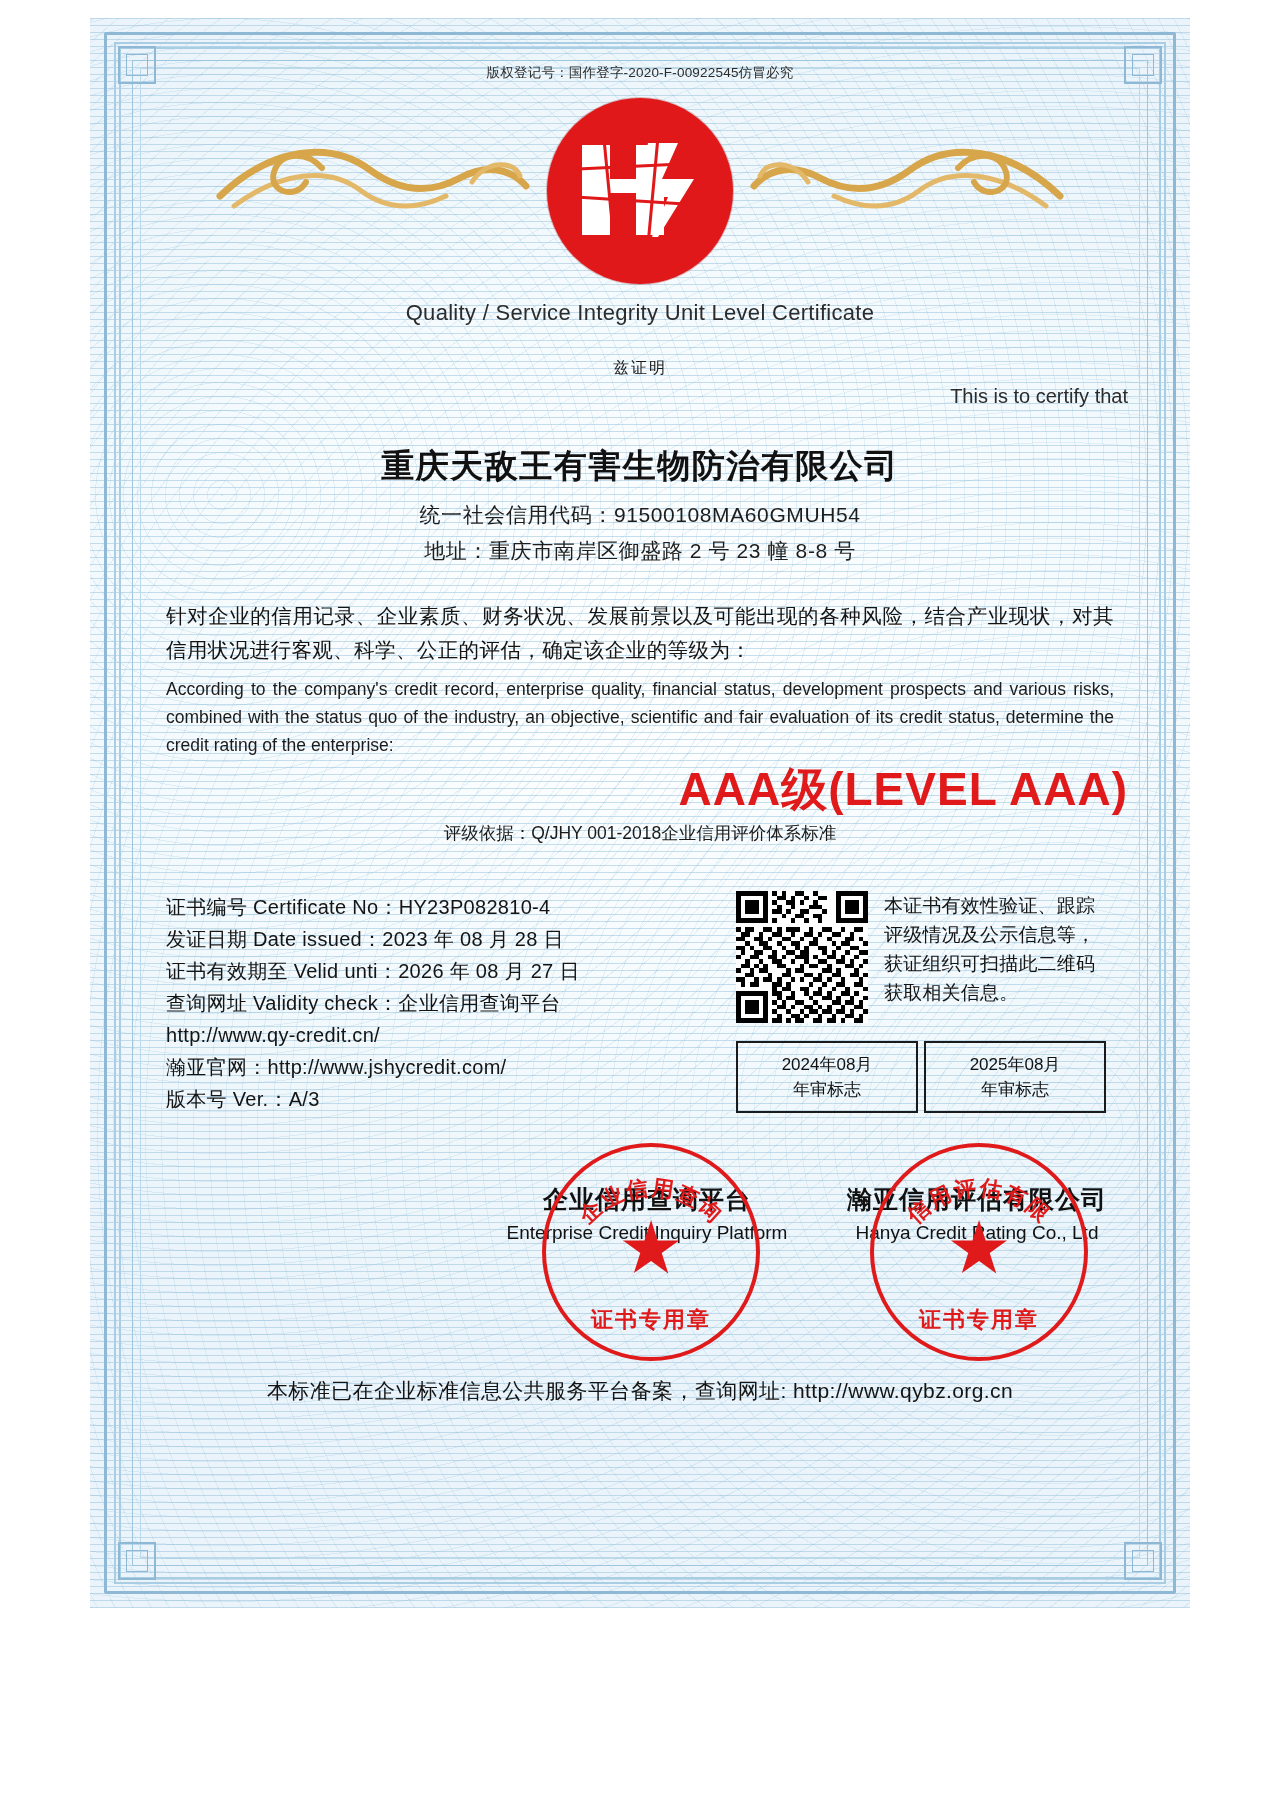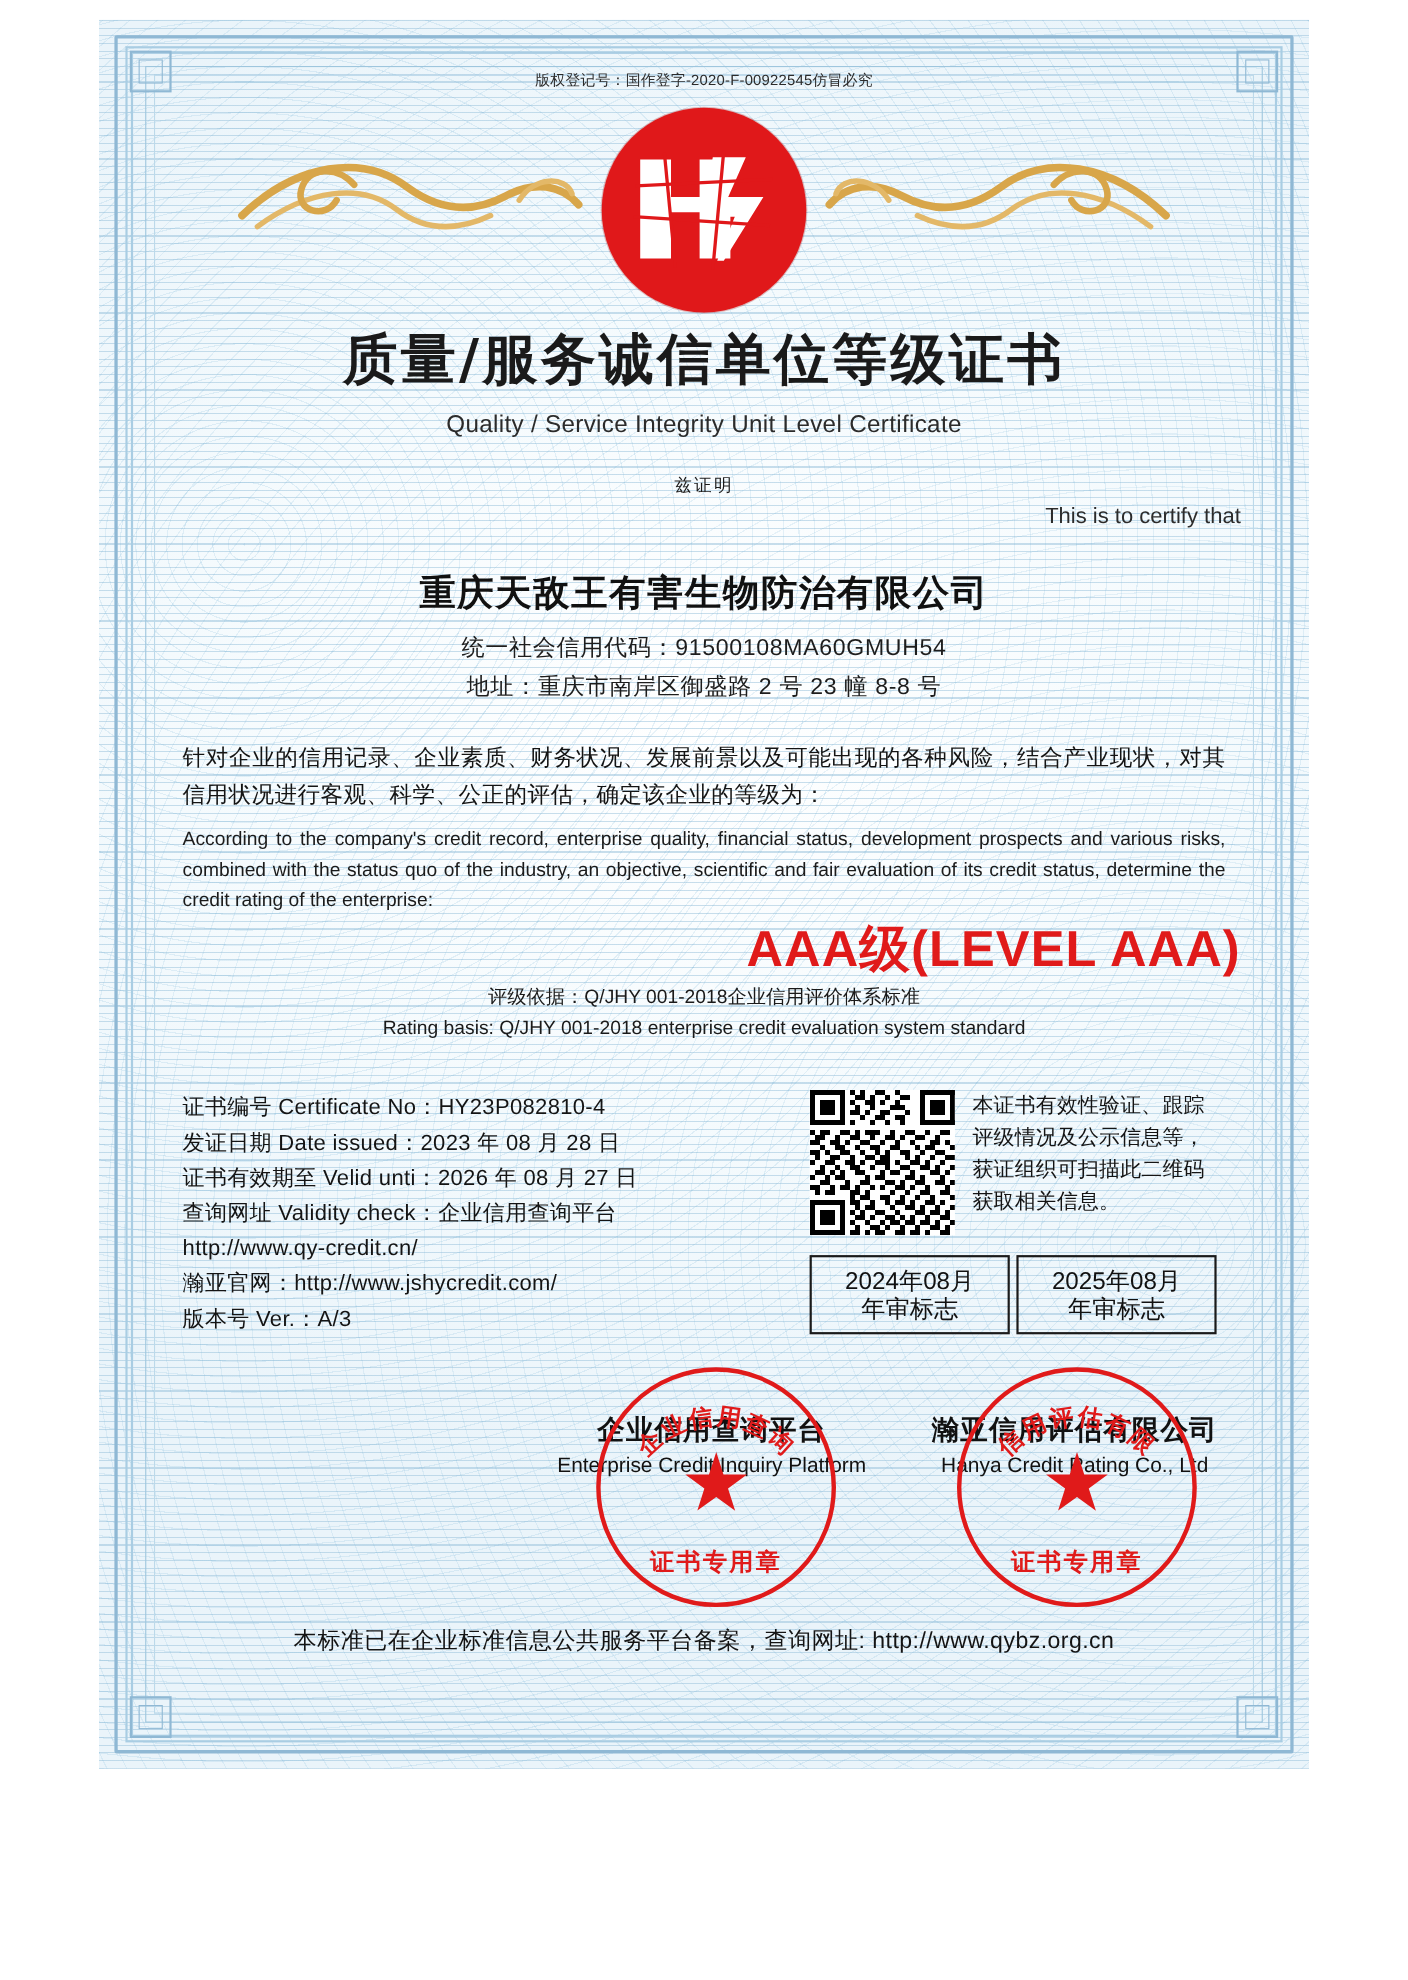--- a/index.html
+++ b/index.html
@@ -269,21 +269,21 @@
     gap: 0;
   }
   .stamp-box {
     width: 178px;
     height: 68px;
     border: 2px solid #1a1a1a;
     display: flex;
     flex-direction: column;
     align-items: center;
     justify-content: center;
-    font-size: 22px;
+    font-size: 17px;
     color: #111;
     line-height: 25px;
   }
   .stamp-box + .stamp-box { margin-left: 6px; }
   .annual-note {
     margin-top: 16px;
     font-size: 19px;
     line-height: 30px;
     color: #141414;
     text-align: right;
@@ -410,38 +410,36 @@
           <g stroke="#e0181a" stroke-width="3" fill="none">
             <path d="M4 34 L128 28"></path>
             <path d="M2 62 L126 70"></path>
             <path d="M30 4 L40 108"></path>
             <path d="M84 2 L74 110"></path>
           </g>
         </svg>
       </div>
     </div>
 
-    <div class="title-cn">质量/服务诚信单位等级证书</div>
     <div class="title-en">Quality / Service Integrity Unit Level Certificate</div>
 
     <div class="certify-cn">兹证明</div>
     <div class="certify-en">This is to certify that</div>
 
     <div class="company-name">重庆天敌王有害生物防治有限公司</div>
     <div class="company-meta">统一社会信用代码：91500108MA60GMUH54</div>
     <div class="company-meta">地址：重庆市南岸区御盛路 2 号 23 幢 8-8 号</div>
 
     <div class="para-block">
       <div class="para-cn">针对企业的信用记录、企业素质、财务状况、发展前景以及可能出现的各种风险，结合产业现状，对其信用状况进行客观、科学、公正的评估，确定该企业的等级为：</div>
       <div class="para-en">According to the company's credit record, enterprise quality, financial status, development prospects and various risks, combined with the status quo of the industry, an objective, scientific and fair evaluation of its credit status, determine the credit rating of the enterprise:</div>
     </div>
 
     <div class="level">AAA级(LEVEL AAA)</div>
     <div class="basis-cn">评级依据：Q/JHY 001-2018企业信用评价体系标准</div>
-    <div class="basis-en">Rating basis: Q/JHY 001-2018 enterprise credit evaluation system standard</div>
 
     <div class="detail-row">
 
       <div class="detail-left">
         <div class="detail-line">证书编号 Certificate No：HY23P082810-4</div>
         <div class="detail-line">发证日期 Date issued：2023 年 08 月 28 日</div>
         <div class="detail-line">证书有效期至 Velid unti：2026 年 08 月 27 日</div>
         <div class="detail-line">查询网址 Validity check：企业信用查询平台</div>
         <div class="detail-line">http://www.qy-credit.cn/</div>
         <div class="detail-line">瀚亚官网：http://www.jshycredit.com/</div>

